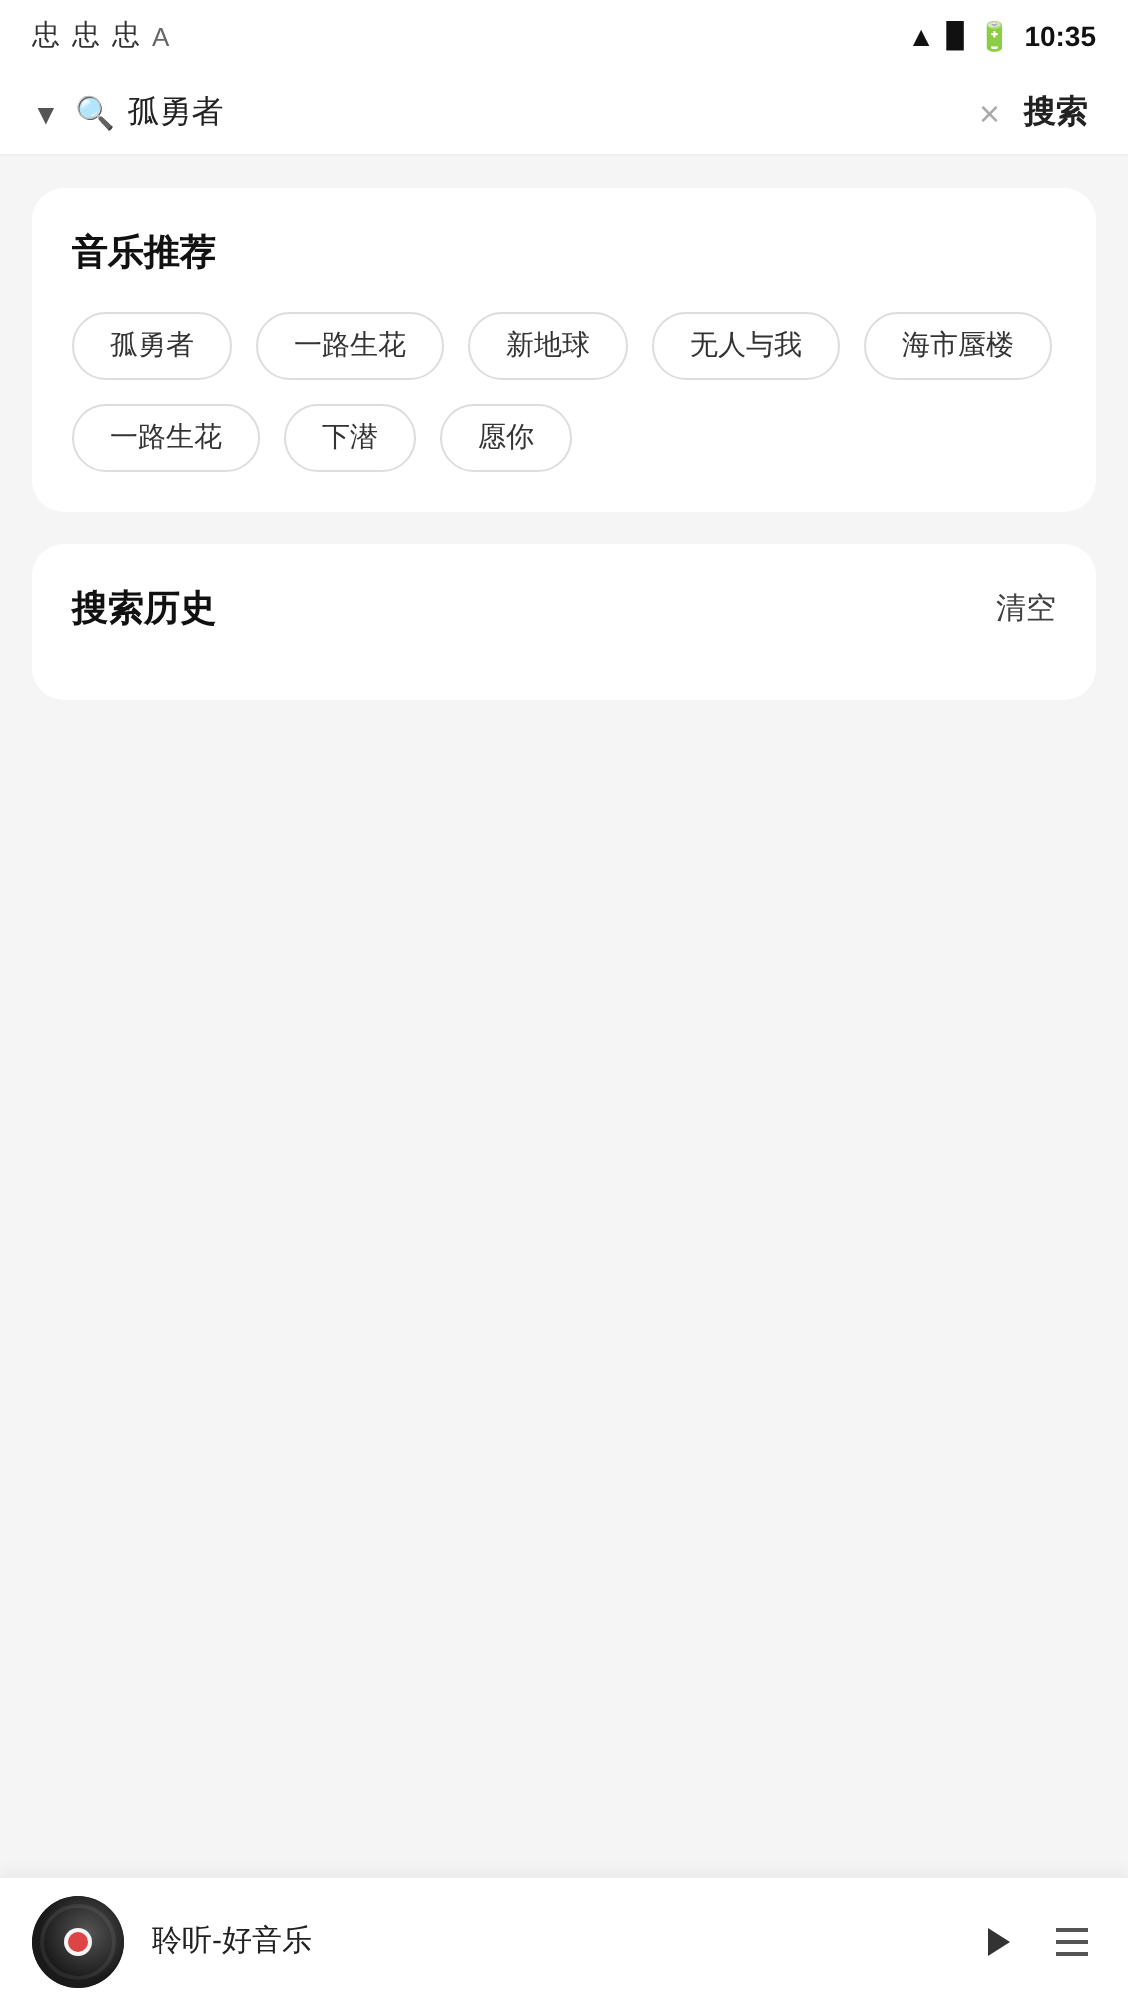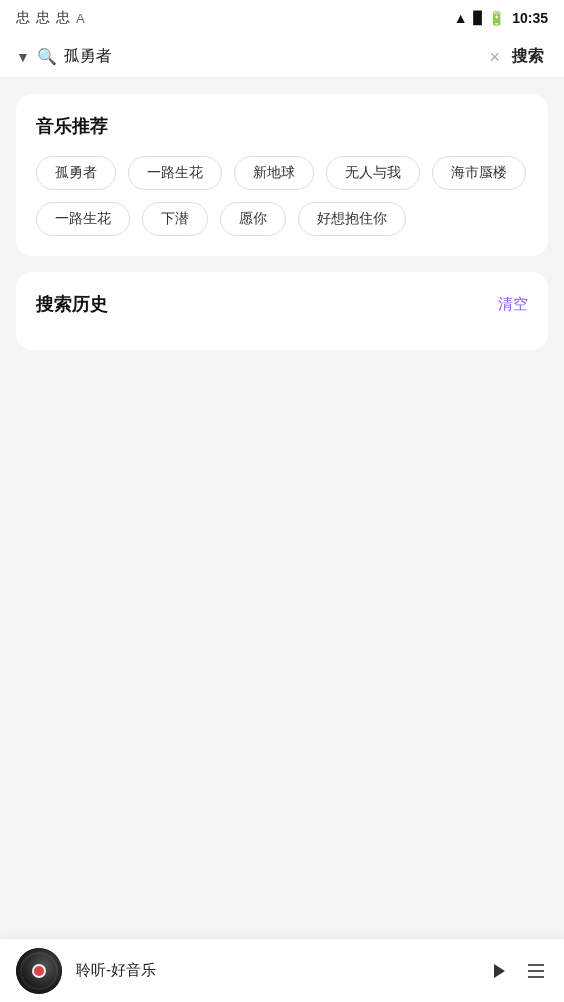--- a/index.html
+++ b/index.html
@@ -131,21 +131,21 @@
     
     .history-header {
       display: flex;
       justify-content: space-between;
       align-items: center;
       margin-bottom: 14px;
       text-align: right;
     }
     .clear-btn-text {
       font-size: 15px;
-      color: #8b5cf6;
+      color: #404040;
       cursor: pointer;
     }
 
     
     .player-bar {
       position: absolute;
       bottom: 0;
       left: 0;
       width: 564px;
       height: 64px;
@@ -260,21 +260,20 @@
     <div class="section-title">音乐推荐</div>
     <div class="tags-wrap">
       <span class="tag">孤勇者</span>
       <span class="tag">一路生花</span>
       <span class="tag">新地球</span>
       <span class="tag">无人与我</span>
       <span class="tag">海市蜃楼</span>
       <span class="tag">一路生花</span>
       <span class="tag">下潜</span>
       <span class="tag">愿你</span>
-      <span class="tag">好想抱住你</span>
     </div>
   </div>
 
 
   <div class="section-card">
     <div class="history-header">
       <div class="section-title" style="margin-bottom:0;">搜索历史</div>
       <span class="clear-btn-text">清空</span>
     </div>
   </div>

